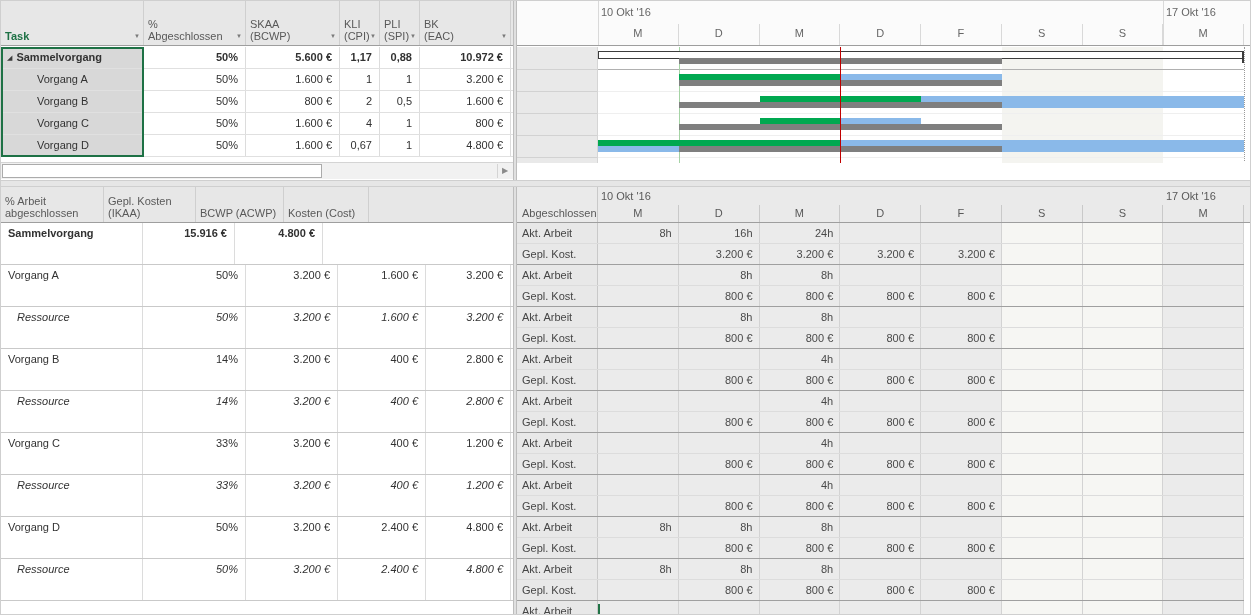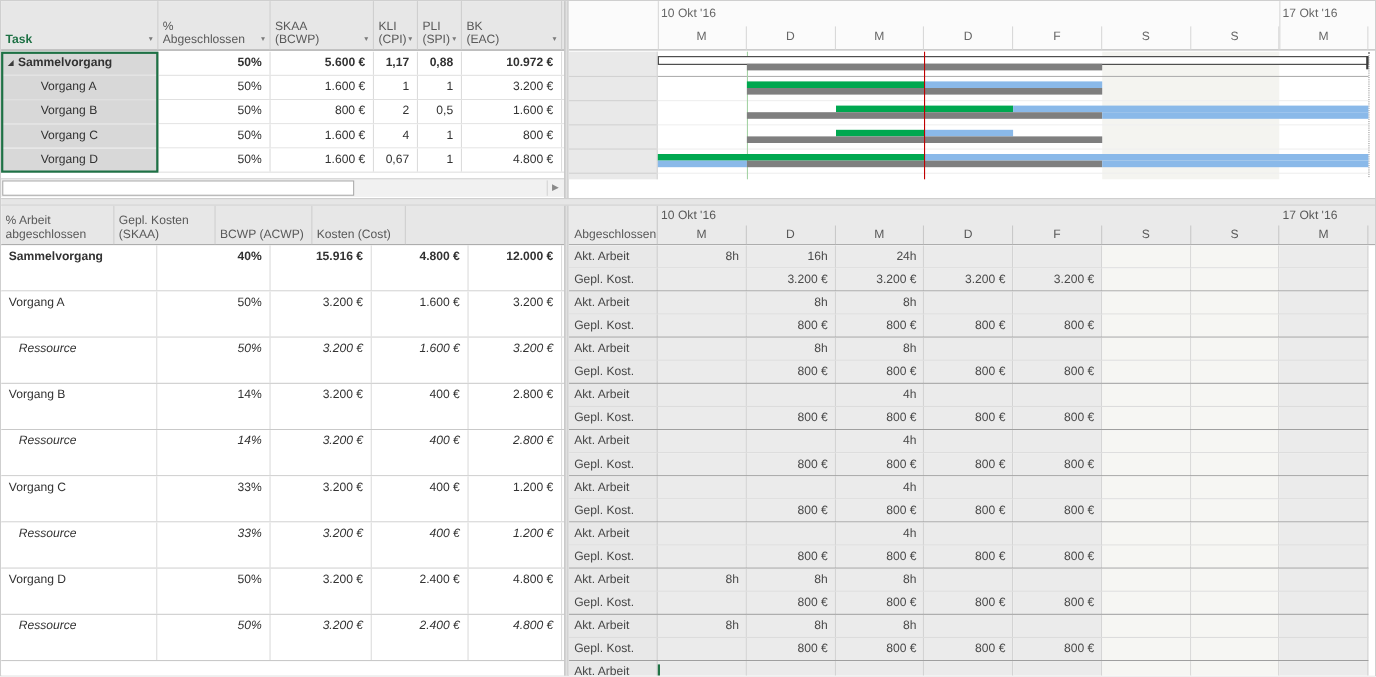--- a/index.html
+++ b/index.html
@@ -245,36 +245,34 @@
 
   <section class="pane" id="bottom-pane">
     <div class="ltable">
       <div class="thead">
           <div class="h-cell" style="width: 103px;">
             <span>% Arbeit</span>
             <span>abgeschlossen</span>
           </div>
           <div class="h-cell" style="width: 92px;">
             <span>Gepl. Kosten</span>
-            <span>(SKAA)</span>
+            <span>(IKAA)</span>
           </div>
           <div class="h-cell" style="width: 88px;">
             <span>BCWP (ACWP)</span>
           </div>
           <div class="h-cell" style="width: 85px;">
             <span>Kosten (Cost)</span>
           </div>
         </div>
       <div class="t-rows" style="top:36px;">
           <div class="b-row summary">
             <div class="b-cell namec" style="width: 142px;">Sammelvorgang</div>
-            <div class="b-cell num" style="width: 103px;">40%</div>
             <div class="b-cell num" style="width: 92px;">15.916 €</div>
             <div class="b-cell num" style="width: 88px;">4.800 €</div>
-            <div class="b-cell num" style="width: 85px;">12.000 €</div>
           </div>
           <div class="b-row task">
             <div class="b-cell namec" style="width: 142px;">Vorgang A</div>
             <div class="b-cell num" style="width: 103px;">50%</div>
             <div class="b-cell num" style="width: 92px;">3.200 €</div>
             <div class="b-cell num" style="width: 88px;">1.600 €</div>
             <div class="b-cell num" style="width: 85px;">3.200 €</div>
           </div>
           <div class="b-row resource">
             <div class="b-cell namec" style="width: 142px;">Ressource</div>

